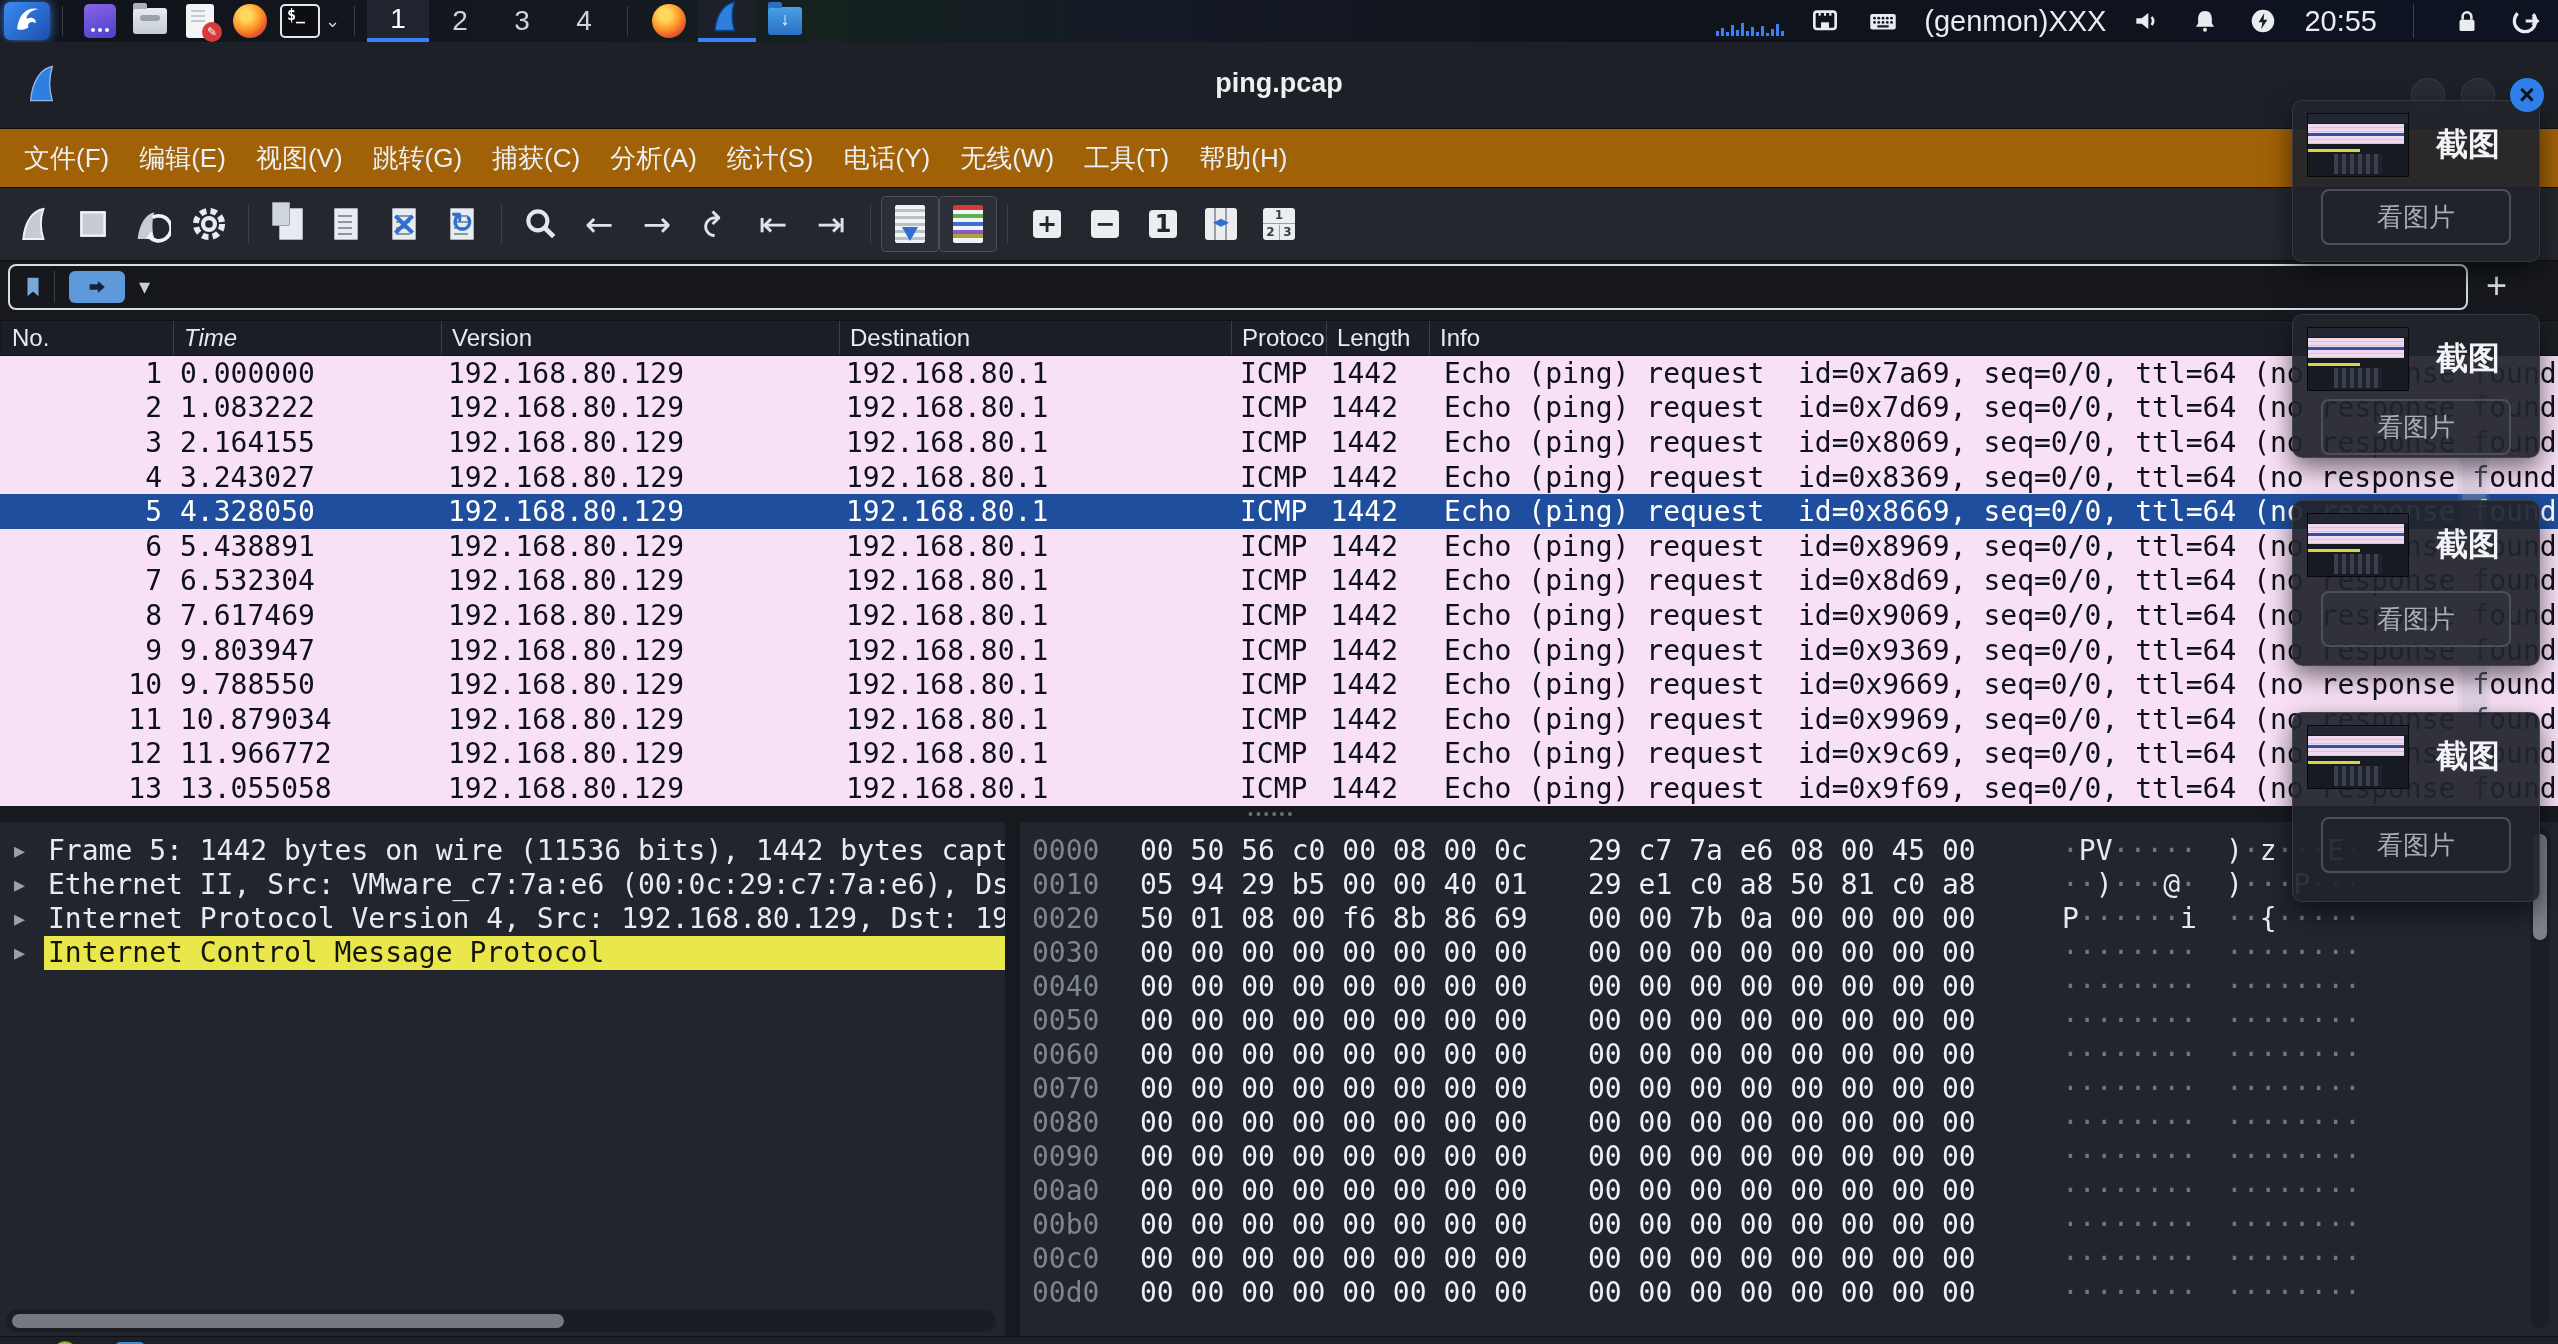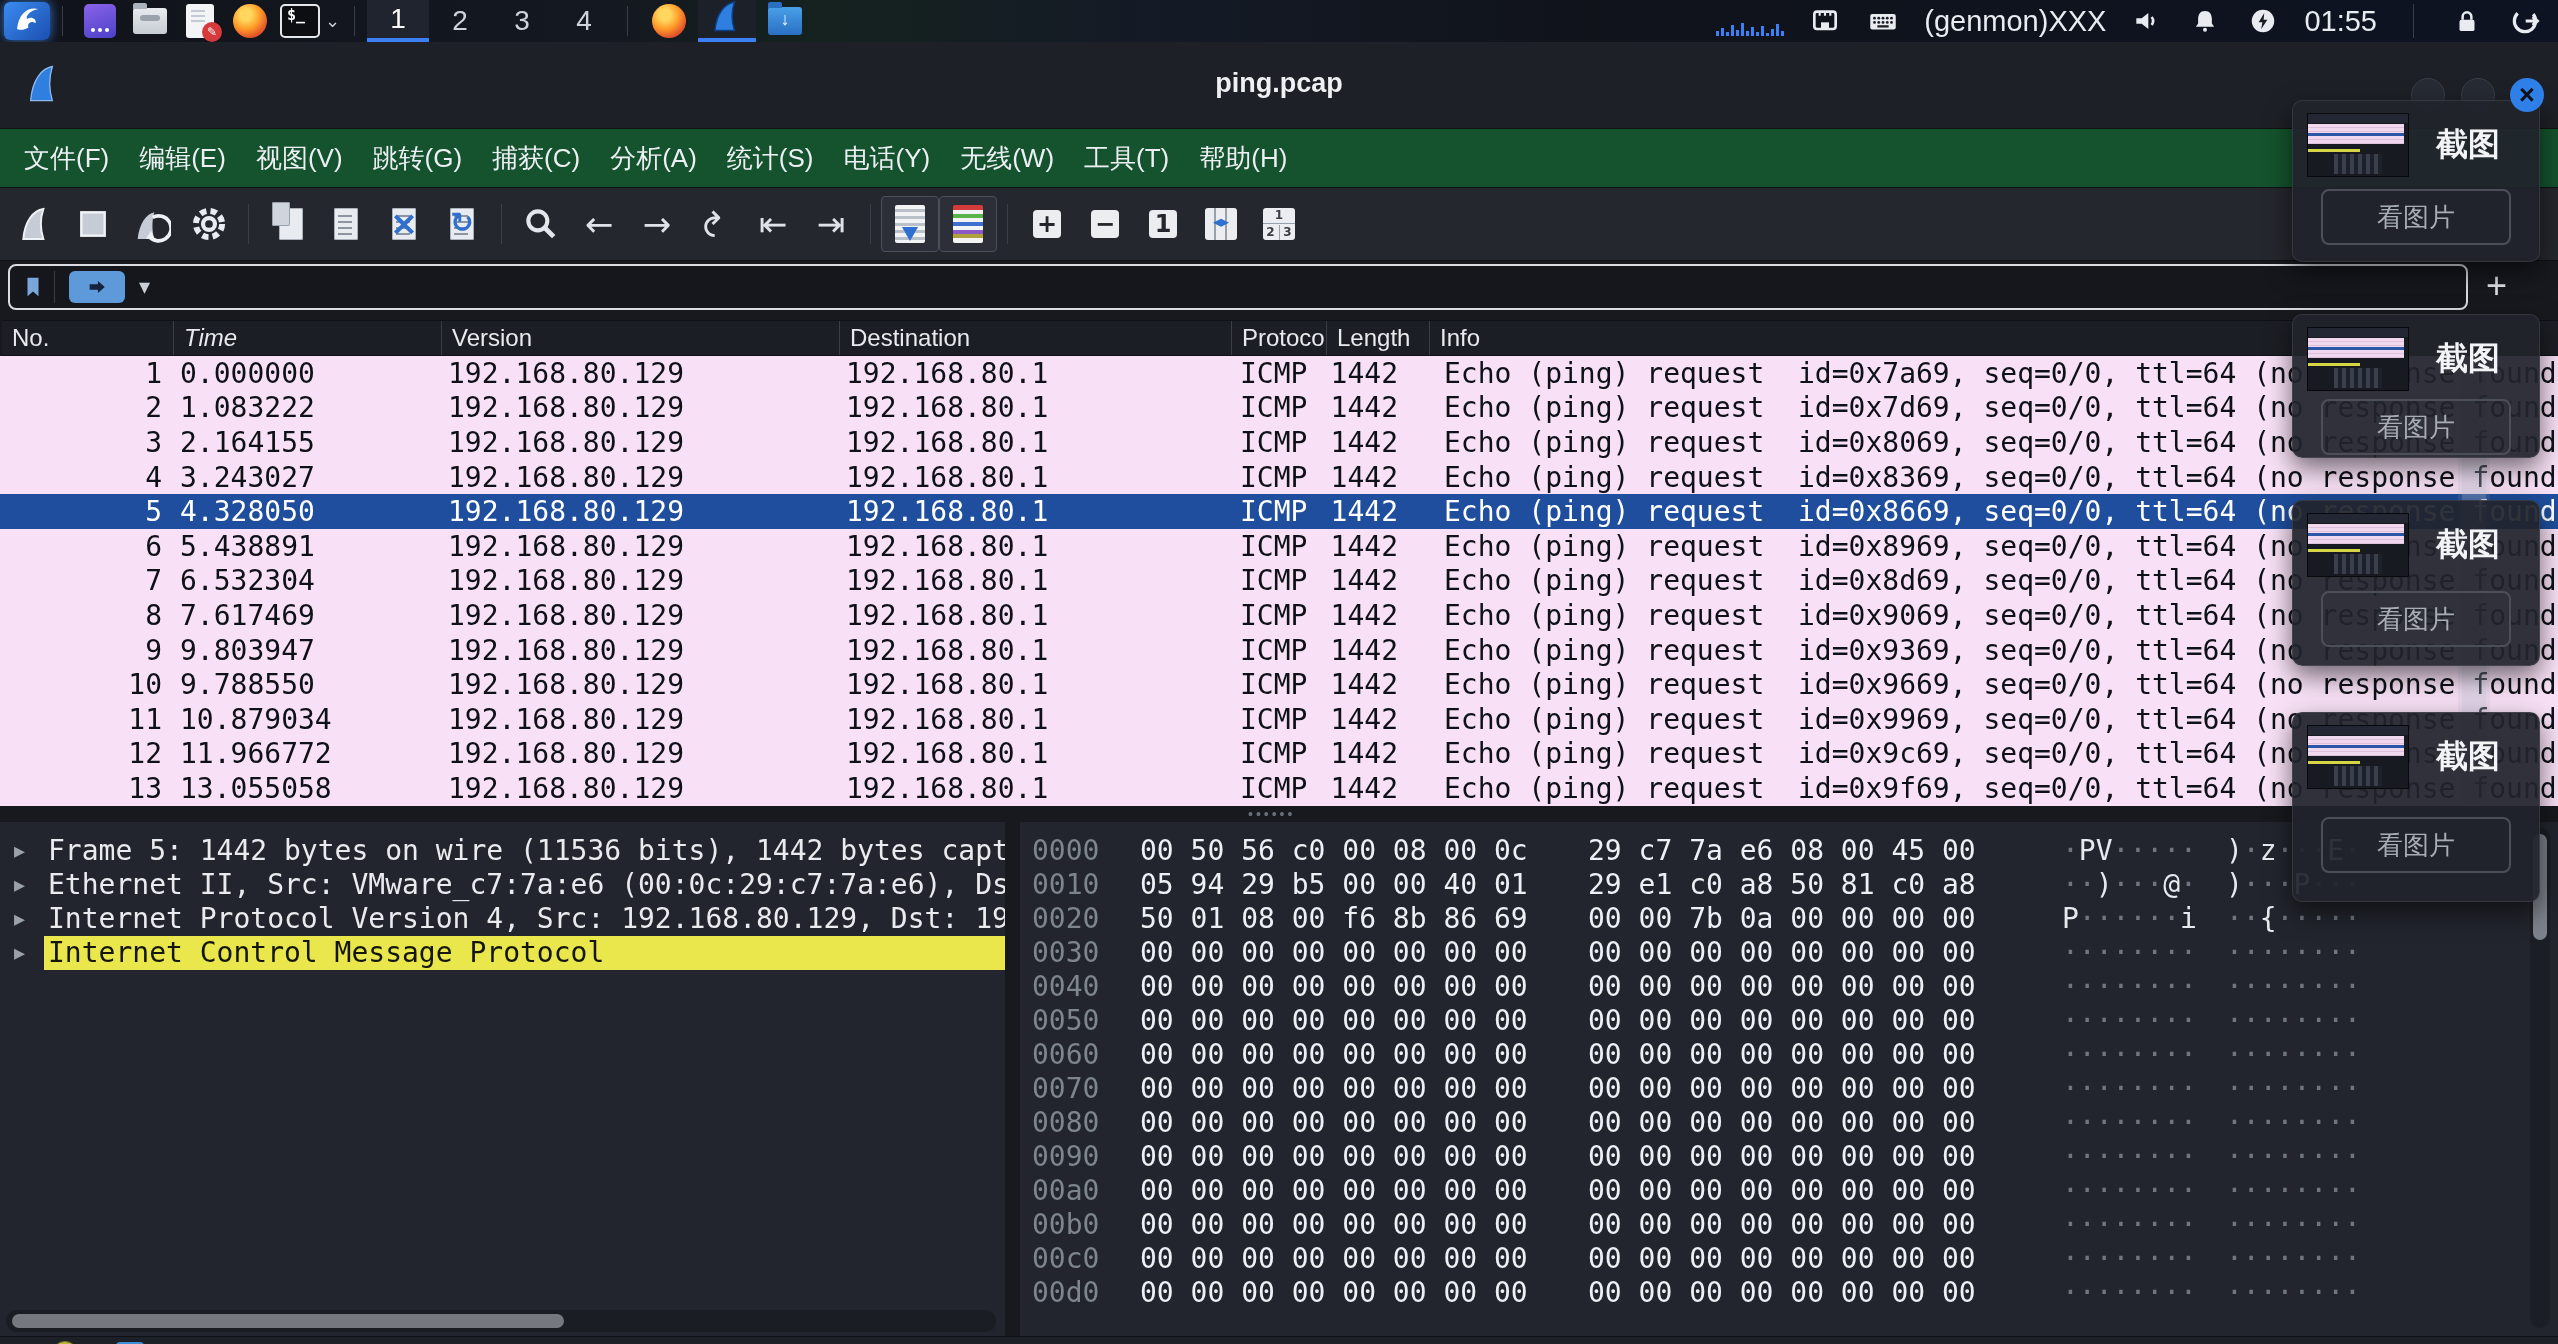--- a/index.html
+++ b/index.html
@@ -38,21 +38,21 @@
   #cpugraph{display:flex;align-items:flex-end;gap:2px;height:14px;align-self:flex-end;margin-bottom:2px}
   #cpugraph i{display:block;width:3px;background:#3d7ff5}
   .trayic{width:34px;height:34px;display:flex;align-items:center;justify-content:center}
   
   #window{position:absolute;left:0;top:42px;width:2558px;height:1302px;background:#17191f;overflow:hidden}
   #titlebar{position:relative;height:86px;background:#1d2026;border-bottom:1px solid #0f1115}
   #winlogo{position:absolute;left:24px;top:18px}
   #wintitle{position:absolute;left:0;top:26px;width:100%;text-align:center;font-size:27px;font-weight:bold;color:#eef0f3}
   .wbtn{position:absolute;top:36px;width:34px;height:34px;border-radius:50%;background:#272b33;border:1px solid #383d46;box-sizing:border-box}
   #btn-close{background:#2f7fe8;border:none;color:#0c1016;font-size:27px;font-weight:bold;line-height:34px;text-align:center;z-index:60}
-  #menubar{height:58px;display:flex;align-items:center;padding-left:24px;background:#14532d;border-bottom:1px solid #0f1115}
+  #menubar{height:58px;display:flex;align-items:center;padding-left:24px;background:#a16207;border-bottom:1px solid #0f1115}
   .menu-item{font-size:26px;color:#eceff3;margin-right:30px;white-space:nowrap}
   #toolbar{height:72px;display:flex;align-items:center;padding-left:6px;background:#25272e;border-bottom:1px solid #0f1115}
   .tbtn{width:58px;height:56px;display:flex;align-items:center;justify-content:center;border-radius:4px;flex:0 0 auto}
   .tbtn.pressed{border:1px solid #4a4f58;background:#2c2f37;box-sizing:border-box}
   .tsep{width:1px;height:40px;background:#3b3f47;margin:0 10px;flex:0 0 auto}
   .aglyph{font-size:34px;color:#dfe3e9;font-family:"DejaVu Sans",sans-serif;line-height:1}
   .doc{display:inline-block;width:24px;height:32px;background:#e8ebef;border-radius:2px;position:relative;
     box-shadow:inset 0 0 0 1px #aab1bb}
   .doc.lines:before{content:"";position:absolute;left:4px;top:7px;width:14px;height:2px;background:#8d95a0;
     box-shadow:0 6px 0 #8d95a0,0 12px 0 #8d95a0,0 18px 0 #8d95a0}
@@ -253,21 +253,21 @@
           <path d="M12 4c3.8 0 5.5 2.8 5.5 6.5V14l1.8 2.6H4.7L6.5 14v-3.5C6.5 6.8 8.2 4 12 4z" fill="#e8ebf0"></path>
           <circle cx="12" cy="19" r="1.6" fill="#e8ebf0"></circle>
         </svg>
     </span>
     <span class="trayic">
       <svg viewBox="0 0 24 24" width="30" height="30">
           <circle cx="12" cy="12" r="9" fill="#e8ebf0"></circle>
           <path d="M13 5.5 8.5 13h3l-1 5.5L15.5 11h-3z" fill="#1a1d23"></path>
         </svg>
     </span>
-    <span>01:55</span>
+    <span>20:55</span>
     <span class="tbsep" style="height:34px"></span>
     <span class="trayic">
       <svg viewBox="0 0 24 24" width="30" height="30">
           <rect x="6" y="11" width="12" height="9" rx="1.5" fill="#e8ebf0"></rect>
           <path d="M8.5 11V8.5a3.5 3.5 0 0 1 7 0V11" fill="none" stroke="#e8ebf0" stroke-width="2"></path>
         </svg>
     </span>
     <span class="trayic">
       <svg viewBox="0 0 24 24" width="32" height="32">
           <circle cx="12" cy="12" r="8" fill="none" stroke="#e8ebf0" stroke-width="2.4" stroke-dasharray="37 14" transform="rotate(-40 12 12)"></circle>

